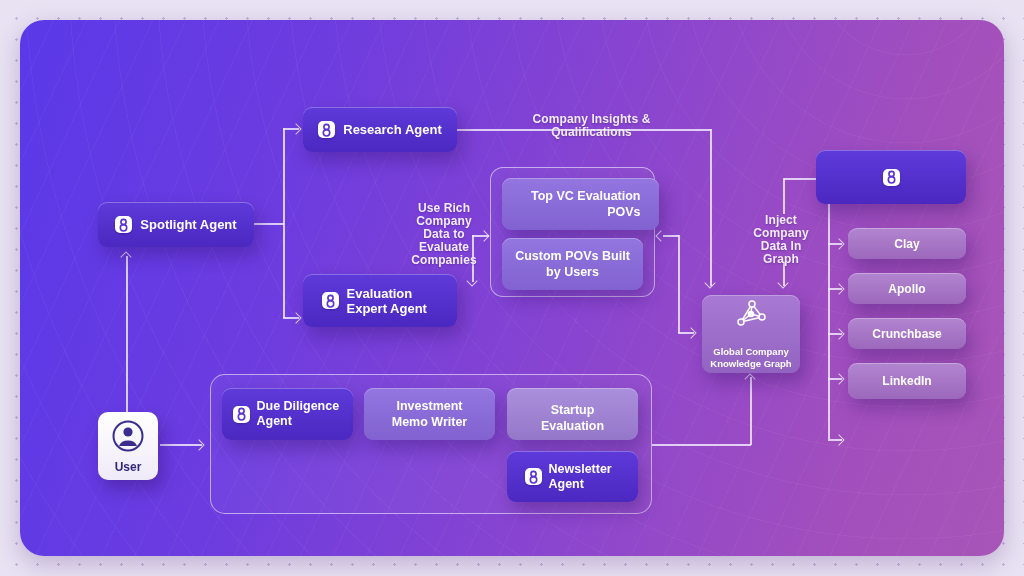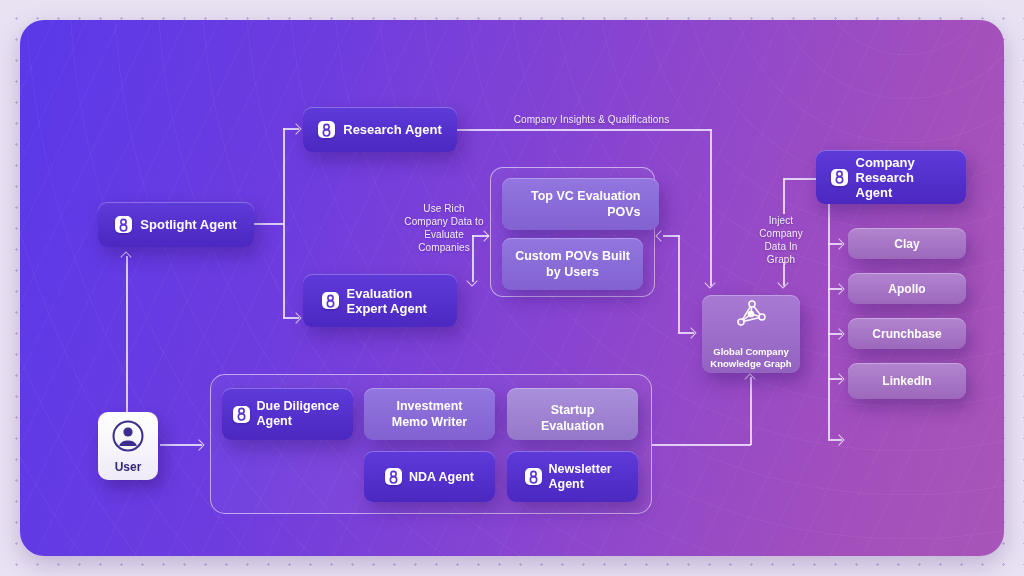--- a/index.html
+++ b/index.html
@@ -57,21 +57,21 @@
   .h{position:absolute;height:1.5px;background:var(--line);}
   .v{position:absolute;width:1.5px;background:var(--line);}
   .arr{position:absolute;width:7px;height:7px;
     border-right:1.7px solid var(--line);border-bottom:1.7px solid var(--line);}
   .arr.right{transform:rotate(-45deg);}
   .arr.left {transform:rotate(135deg);}
   .arr.down {transform:rotate(45deg);}
   .arr.up   {transform:rotate(-135deg);}
 
   .ann{
-    position:absolute;color:#f3ecfd;font-size:10px;font-weight:400;
+    position:absolute;color:#f3ecfd;font-size:12px;font-weight:700;
     text-align:center;line-height:13px;letter-spacing:.1px;
     text-shadow:0 1px 2px rgba(60,20,110,.35);
   }
 
   .userbox{
     position:absolute;left:78px;top:392px;width:60px;height:68px;border-radius:10px;
     background:linear-gradient(180deg,#ffffff,#efeaf8);
     box-shadow:5px 9px 16px rgba(45,12,95,.35);
     display:flex;flex-direction:column;align-items:center;justify-content:center;gap:3px;
   }
@@ -207,21 +207,20 @@
   </div>
 
   <div class="node dark" style="left:796px;top:130px;width:150px;height:54px;">
     <div class="row">
       <span class="chip">
         <svg width="11" height="14" viewBox="0 0 11 14">
             <circle cx="5.5" cy="4" r="2.6" fill="none" stroke="#5c33d0" stroke-width="1.6"></circle>
             <circle cx="5.5" cy="9.8" r="3.2" fill="none" stroke="#5c33d0" stroke-width="1.6"></circle>
           </svg>
       </span>
-      <span class="lefttext" style="width:96px;">Company Research Agent</span>
     </div>
   </div>
 
   <div class="node mauve" style="left:828px;top:208px;width:118px;height:31px;">
     <span>Clay</span>
   </div>
   <div class="node mauve" style="left:828px;top:253px;width:118px;height:31px;">
     <span>Apollo</span>
   </div>
   <div class="node mauve" style="left:828px;top:298px;width:118px;height:31px;">
@@ -240,31 +239,20 @@
           </svg>
       </span>
       <span class="lefttext" style="width:86px;">Due Diligence Agent</span>
     </div>
   </div>
   <div class="node mid" style="left:344px;top:368px;width:131px;height:52px;line-height:16px;">
     <span style="width:100px;">Investment Memo Writer</span>
   </div>
   <div class="node pale" style="left:487px;top:368px;width:131px;height:52px;line-height:16px;">
     <span style="width:90px;margin-top:7px;">Startup Evaluation</span>
-  </div>
-  <div class="node dark" style="left:344px;top:431px;width:131px;height:51px;font-size:12.5px;">
-    <div class="row" style="gap:7px;">
-      <span class="chip">
-        <svg width="11" height="14" viewBox="0 0 11 14">
-            <circle cx="5.5" cy="4" r="2.6" fill="none" stroke="#5c33d0" stroke-width="1.6"></circle>
-            <circle cx="5.5" cy="9.8" r="3.2" fill="none" stroke="#5c33d0" stroke-width="1.6"></circle>
-          </svg>
-      </span>
-      <span>NDA Agent</span>
-    </div>
   </div>
   <div class="node dark" style="left:487px;top:431px;width:131px;height:51px;font-size:12.5px;">
     <div class="row" style="gap:7px;">
       <span class="chip">
         <svg width="11" height="14" viewBox="0 0 11 14">
             <circle cx="5.5" cy="4" r="2.6" fill="none" stroke="#5c33d0" stroke-width="1.6"></circle>
             <circle cx="5.5" cy="9.8" r="3.2" fill="none" stroke="#5c33d0" stroke-width="1.6"></circle>
           </svg>
       </span>
       <span class="lefttext" style="width:72px;">Newsletter Agent</span>

